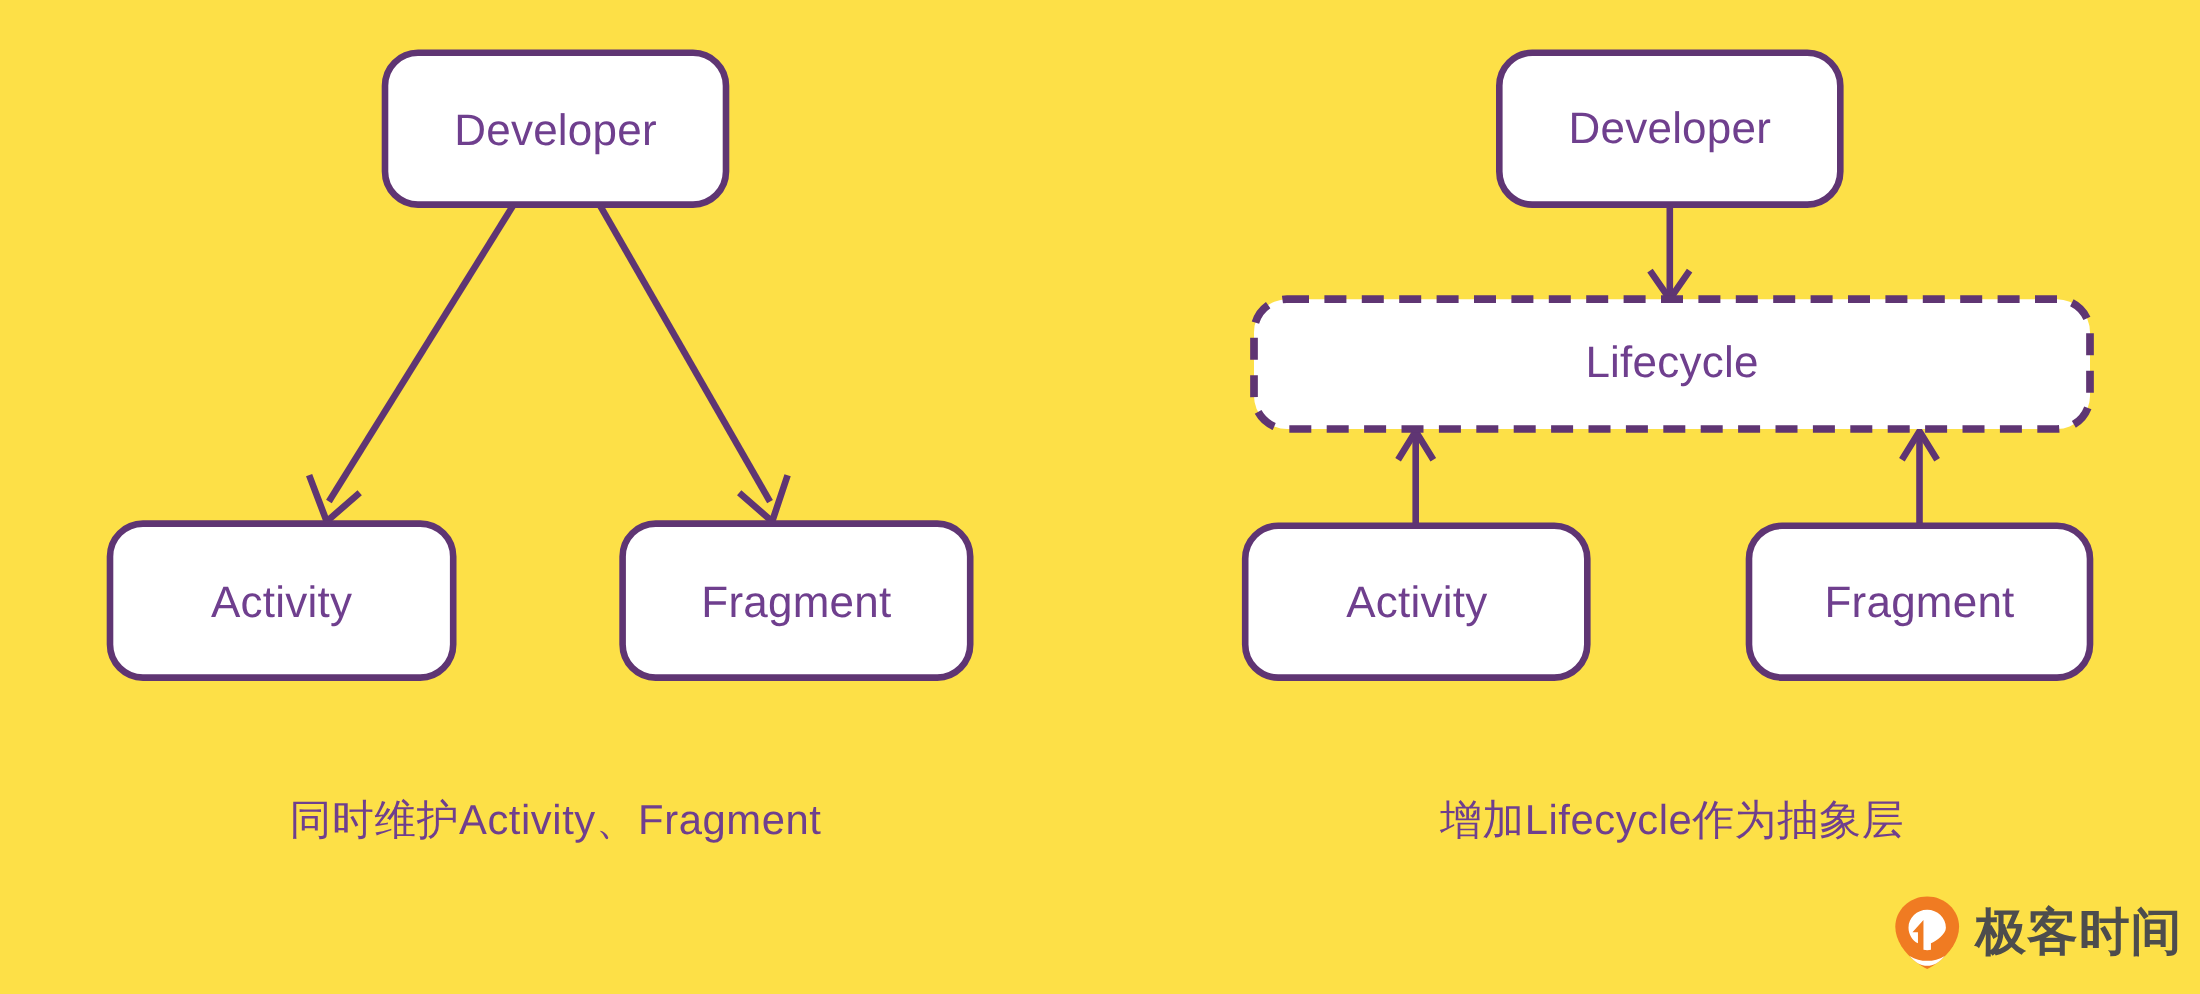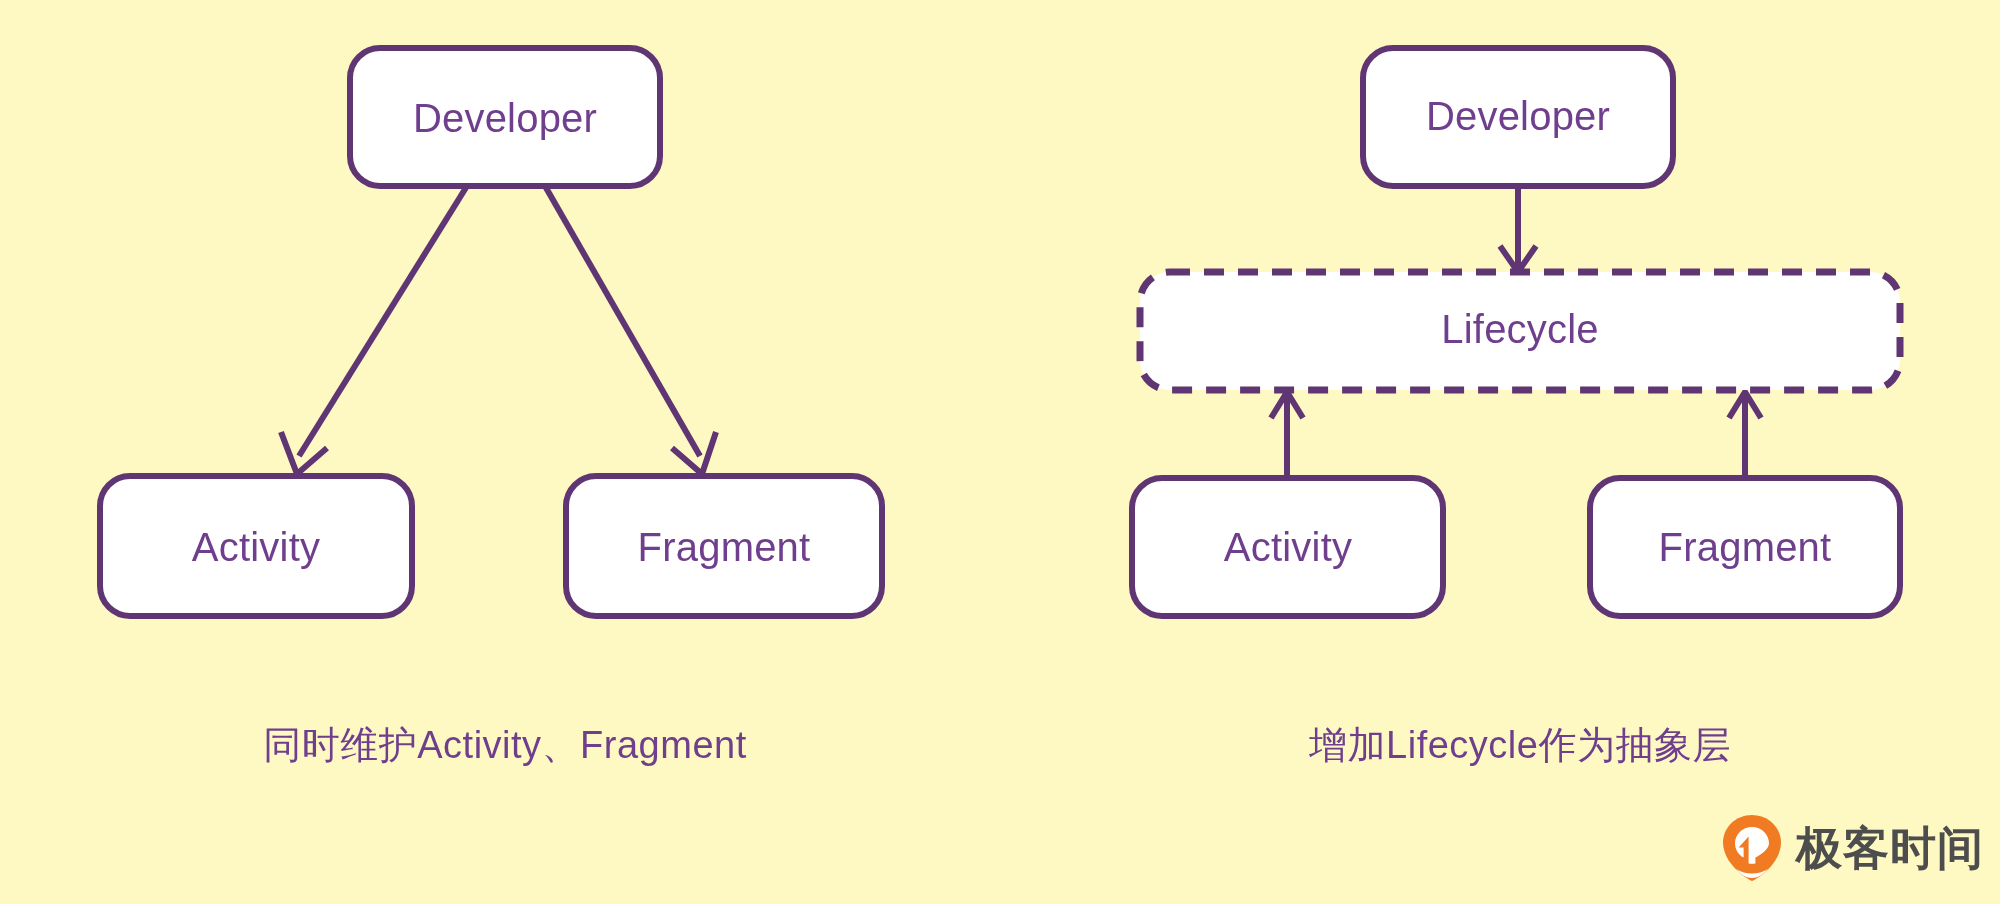--- a/index.html
+++ b/index.html
@@ -11,21 +11,21 @@
   body {
     width: 2000px;
     height: 904px;
     overflow: hidden;
     font-family: "Liberation Sans", "DejaVu Sans", sans-serif;
   }
   #stage {
     position: relative;
     width: 2000px;
     height: 904px;
-    background: #fef9c3;
+    background: #fde047;
   }
   #diagram-svg {
     position: absolute;
     left: 0;
     top: 0;
     width: 2000px;
     height: 904px;
     display: block;
   }
   .node-label {
@@ -76,21 +76,21 @@
     display: flex;
     align-items: center;
     gap: 14px;
   }
   #logo-mark {
     width: 60px;
     height: 68px;
     flex: 0 0 auto;
   }
   #logo-text {
-    font-family: Liberation Sans, sans-serif;
+    font-family: Liberation Serif, serif;
     font-size: 46px;
     font-weight: 700;
     color: #4d4d4d;
     letter-spacing: 1px;
     line-height: 1;
     white-space: nowrap;
   }
 </style>
 </head>
 <body>

